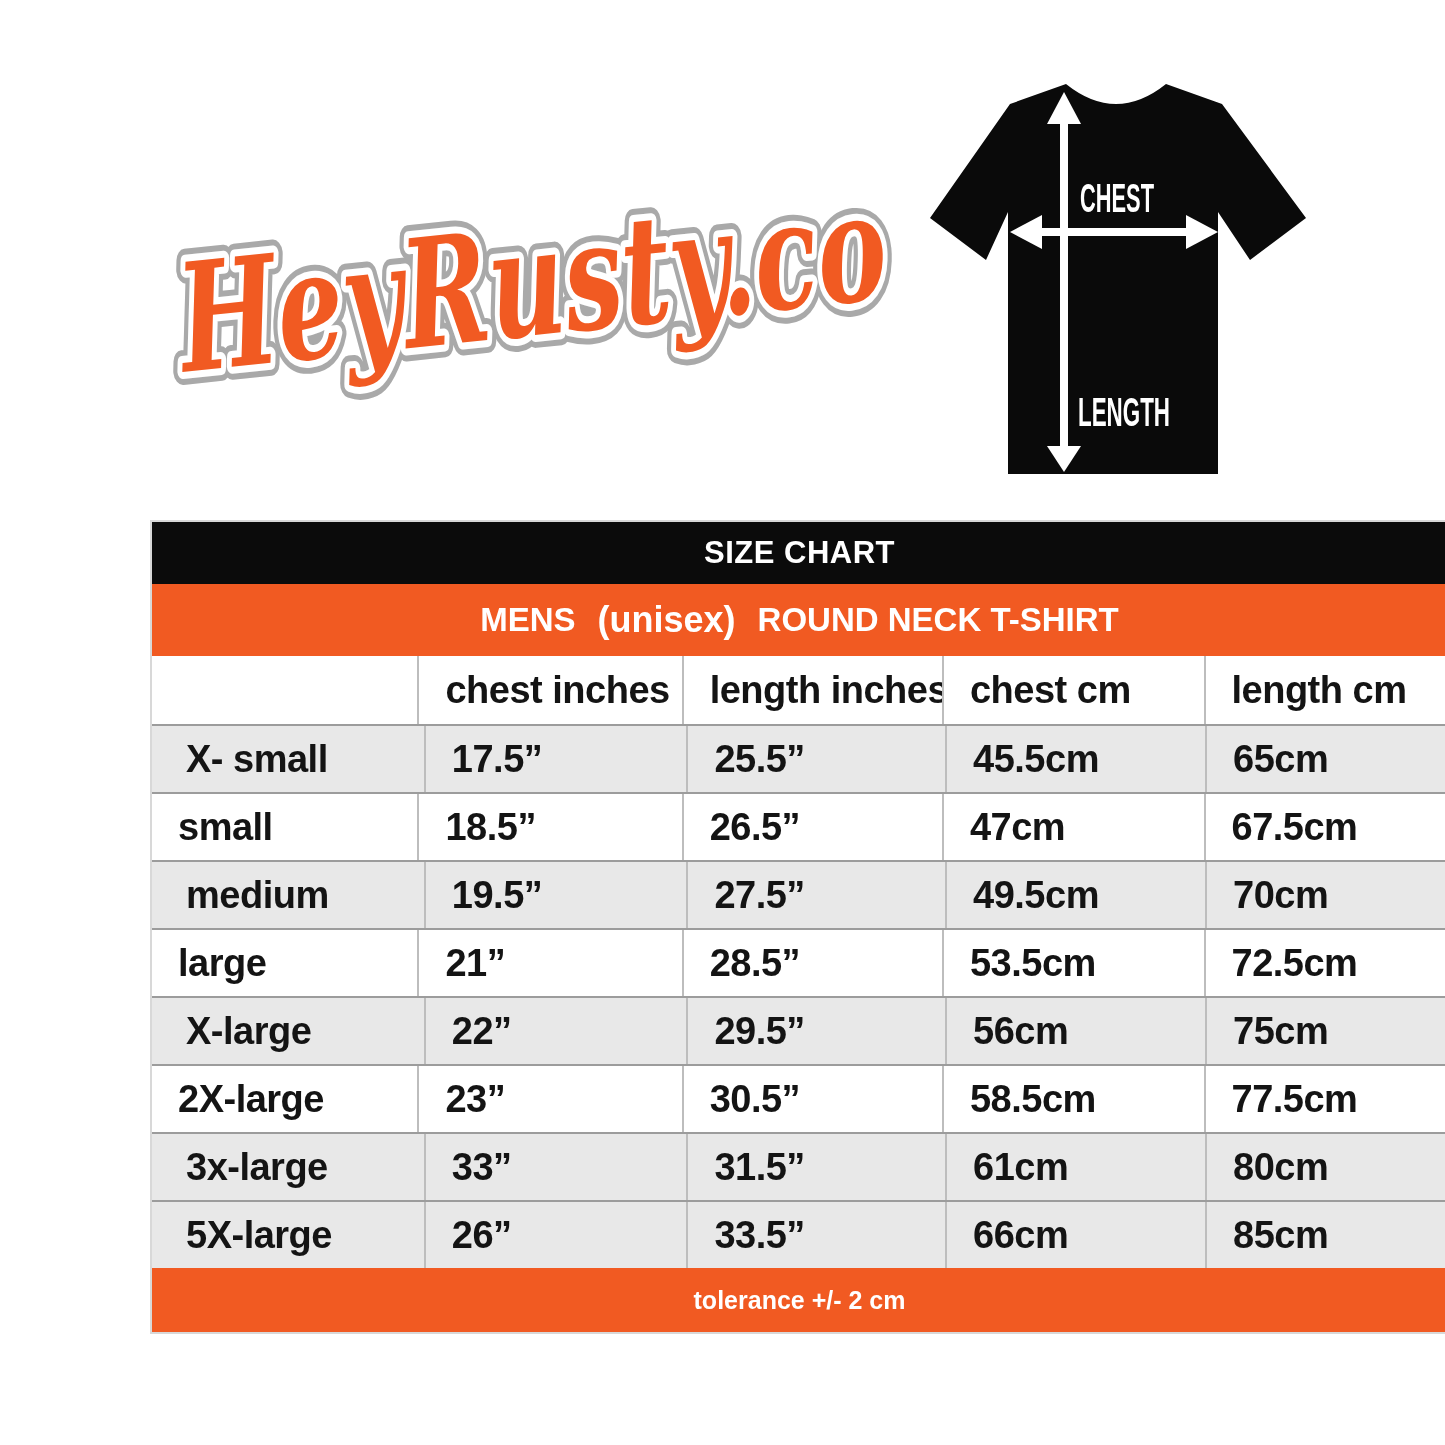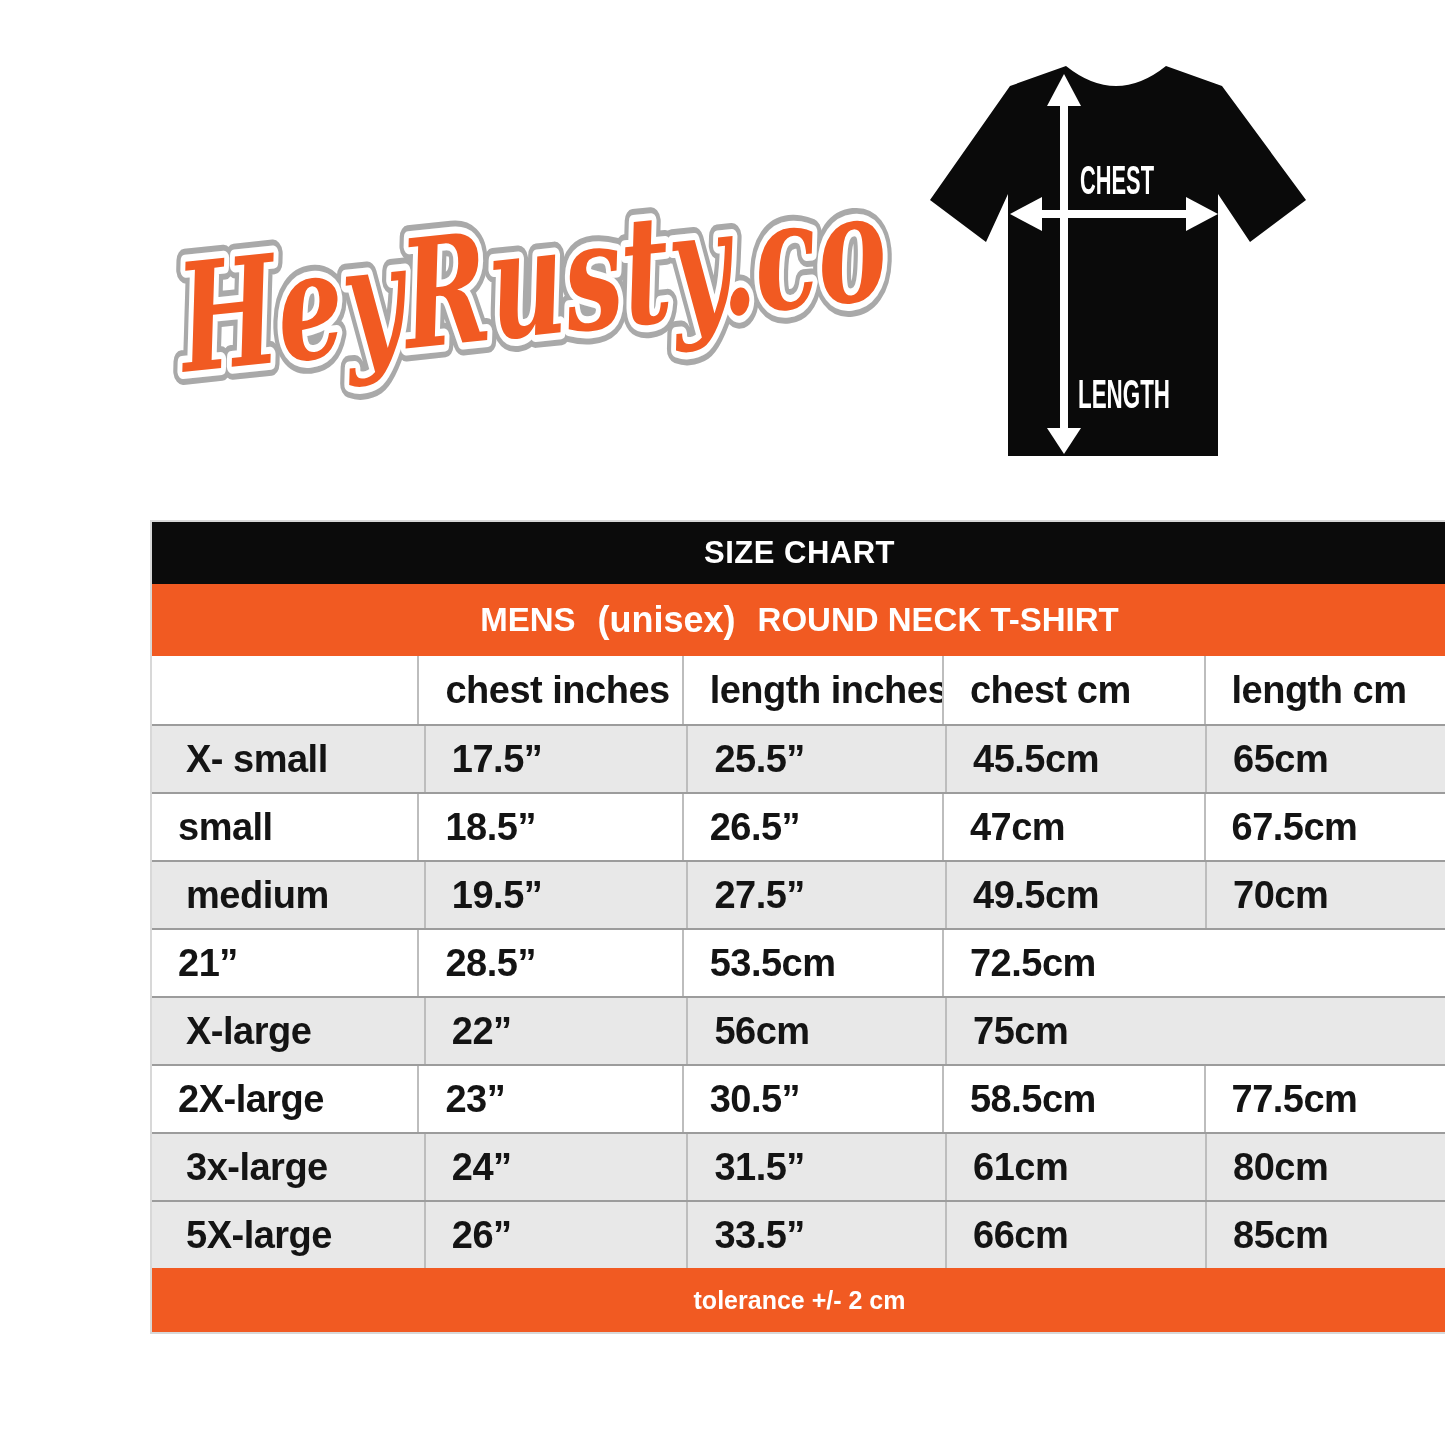--- a/index.html
+++ b/index.html
@@ -8,21 +8,21 @@
 
   
   .logo{position:absolute;left:145px;top:110px;width:775px;height:340px;}
   .logo svg{width:100%;height:100%;}
   .logo text{font-family:"DejaVu Serif",serif;font-style:italic;font-weight:bold;font-size:150px;}
   .logo .stroke-outer{fill:none;stroke:#a9a9a9;stroke-width:26;stroke-linejoin:round;}
   .logo .stroke-inner{fill:none;stroke:#ffffff;stroke-width:14;stroke-linejoin:round;}
   .logo .fill-main{fill:#f15a22;}
 
   
-  .shirt{position:absolute;left:918px;top:42px;width:400px;height:440px;}
+  .shirt{position:absolute;left:918px;top:60px;width:400px;height:440px;}
   .shirt svg{width:100%;height:100%;}
   .shirt text{font-family:"Liberation Sans",sans-serif;font-weight:bold;font-size:40px;fill:#ffffff;}
 
   
   .chart{position:absolute;left:150px;top:520px;width:1299px;border:2px solid #d8d8d8;box-sizing:border-box;background:#be185d;}
   .bar-title{height:62px;background:#0b0b0b;color:#ffffff;display:flex;align-items:center;justify-content:center;font-weight:bold;font-size:31px;letter-spacing:0.5px;}
   .bar-sub{height:72px;background:#f15a22;color:#ffffff;display:flex;align-items:center;justify-content:center;gap:22px;font-weight:bold;font-size:33px;}
   .bar-sub .mid{font-size:36px;font-weight:bold;}
   .trow{display:grid;grid-template-columns:20.5% 20.4% 20.1% 20.2% 18.8%;}
   .thead{height:68px;background:#ffffff;}
@@ -103,44 +103,46 @@
 
     <div class="trow data-row alt">
       <div class="cell">medium</div>
       <div class="cell">19.5”</div>
       <div class="cell">27.5”</div>
       <div class="cell">49.5cm</div>
       <div class="cell">70cm</div>
     </div>
 
     <div class="trow data-row">
+      <div class="cell">large</div>
       <div class="cell">21”</div>
       <div class="cell">28.5”</div>
       <div class="cell">53.5cm</div>
       <div class="cell">72.5cm</div>
     </div>
 
     <div class="trow data-row alt">
       <div class="cell">X-large</div>
       <div class="cell">22”</div>
+      <div class="cell">29.5”</div>
       <div class="cell">56cm</div>
       <div class="cell">75cm</div>
     </div>
 
     <div class="trow data-row">
       <div class="cell">2X-large</div>
       <div class="cell">23”</div>
       <div class="cell">30.5”</div>
       <div class="cell">58.5cm</div>
       <div class="cell">77.5cm</div>
     </div>
 
     <div class="trow data-row alt">
       <div class="cell">3x-large</div>
-      <div class="cell">24”</div>
+      <div class="cell">33”</div>
       <div class="cell">31.5”</div>
       <div class="cell">61cm</div>
       <div class="cell">80cm</div>
     </div>
 
 
     <div class="trow data-row alt">
       <div class="cell">5X-large</div>
       <div class="cell">26”</div>
       <div class="cell">33.5”</div>

